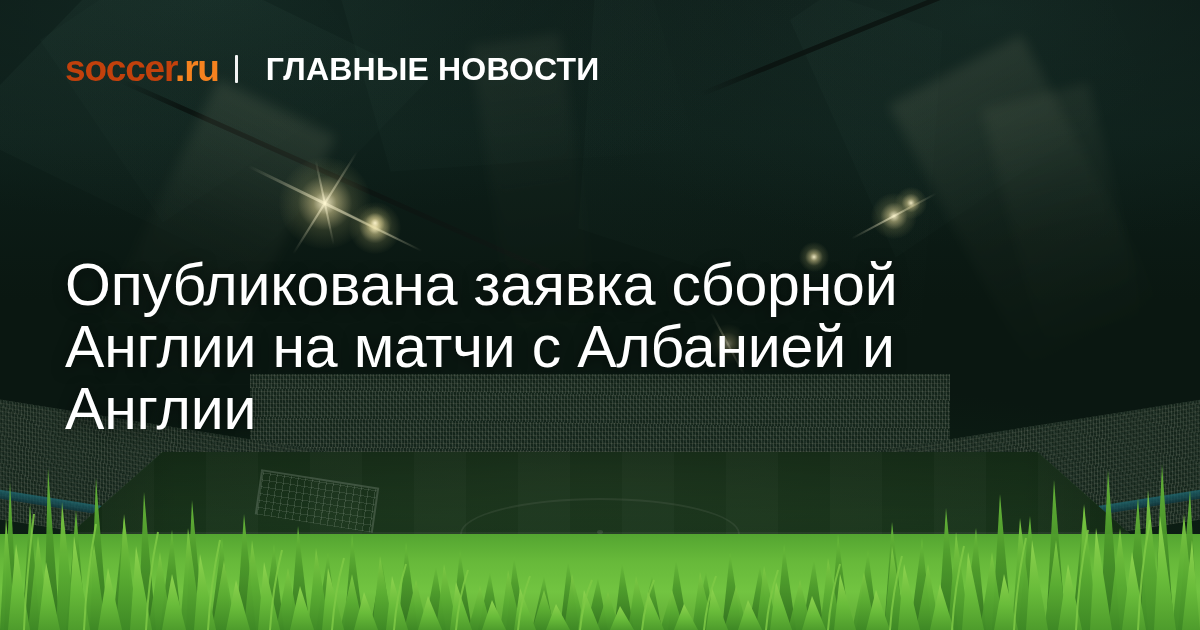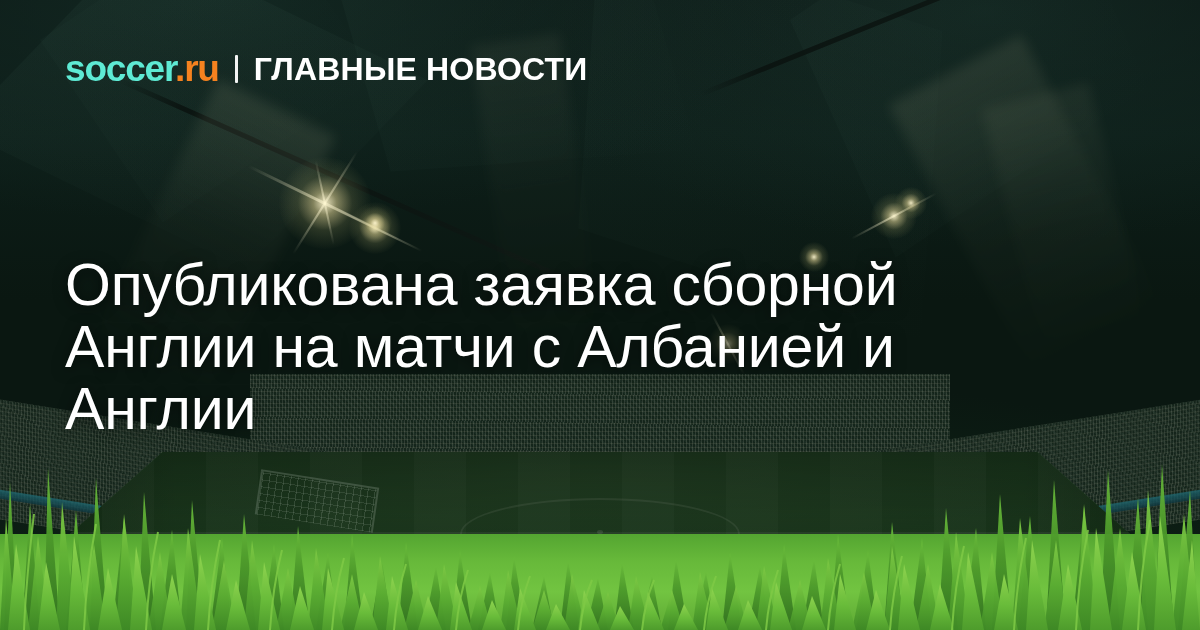--- a/index.html
+++ b/index.html
@@ -221,37 +221,38 @@
     align-items: center;
     gap: 14px;
     white-space: nowrap;
   }
   .logo {
     font-size: 37px;
     font-weight: 700;
     letter-spacing: -1.2px;
     line-height: 1;
   }
-  .logo .soccer { color: #5eead4; }
+  .logo .soccer { color: #c2410c; }
   .logo .ru { color: #f5821f; }
   .divider {
     display: inline-block;
     width: 3px;
     height: 28px;
     background: #ffffff;
     opacity: .95;
     margin: 0 2px;
     border-radius: 1px;
   }
   .section {
     color: #ffffff;
     font-size: 32px;
     font-weight: 700;
     letter-spacing: .2px;
     line-height: 1;
+    margin-left: 12px;
   }
 
   .headline {
     position: absolute;
     left: 65px;
     top: 222px;
     width: 900px;
     color: #ffffff;
     font-size: 59px;
     font-weight: 400;

